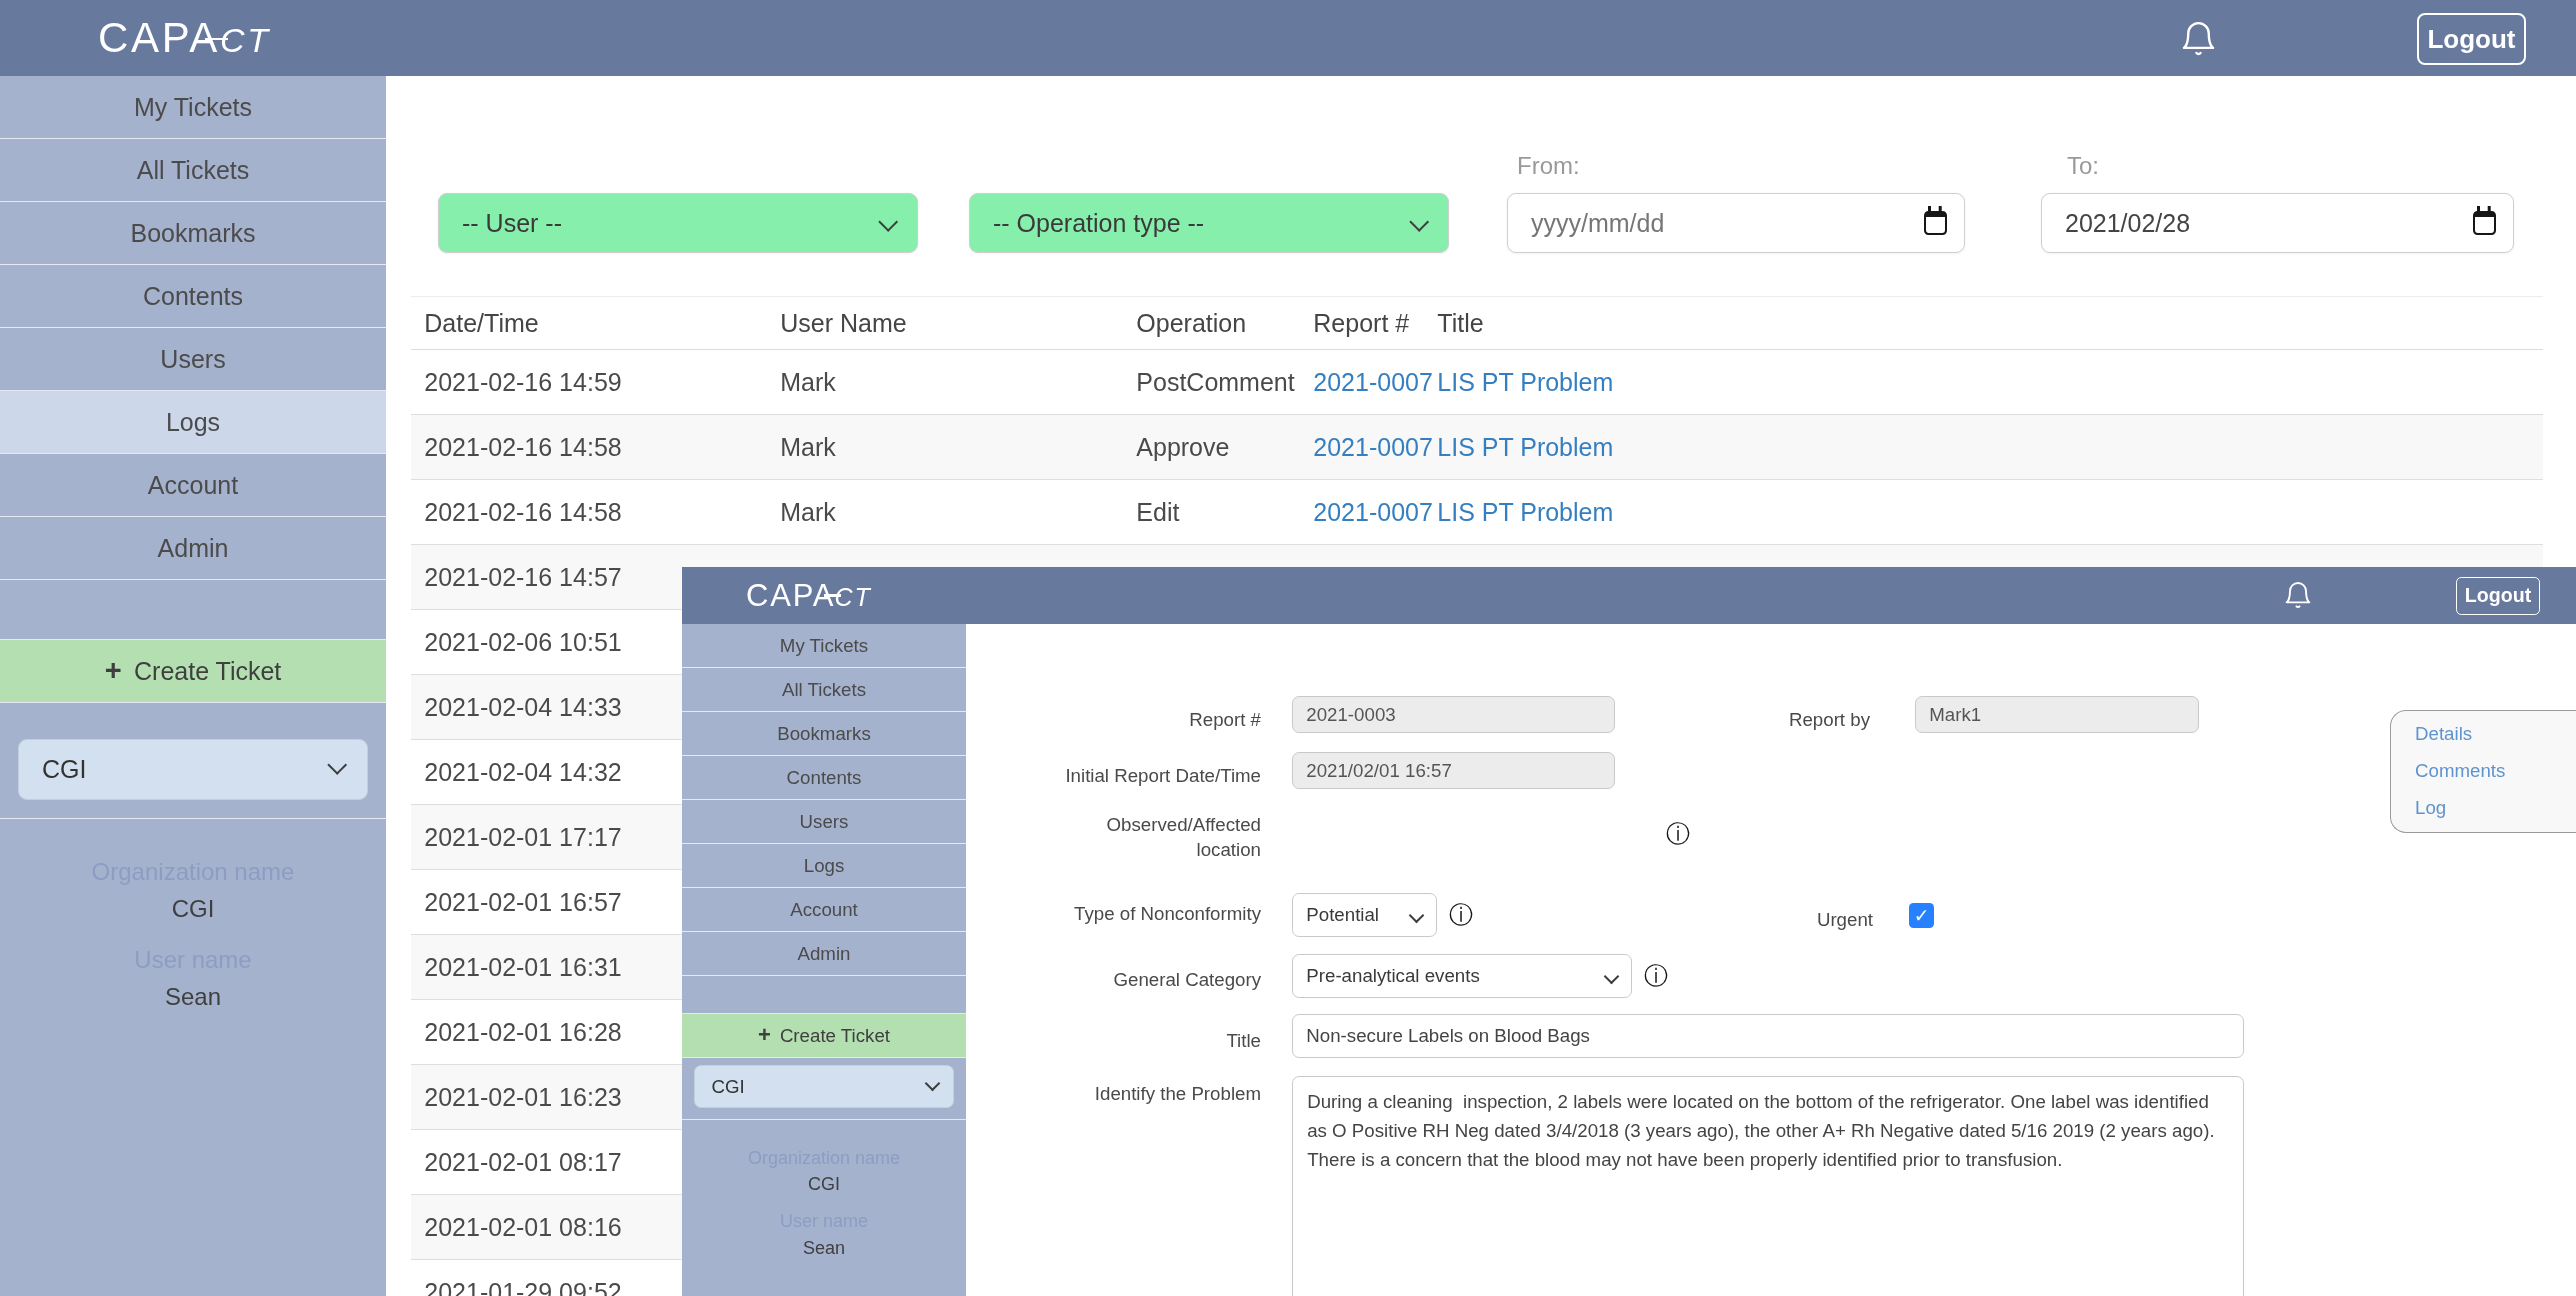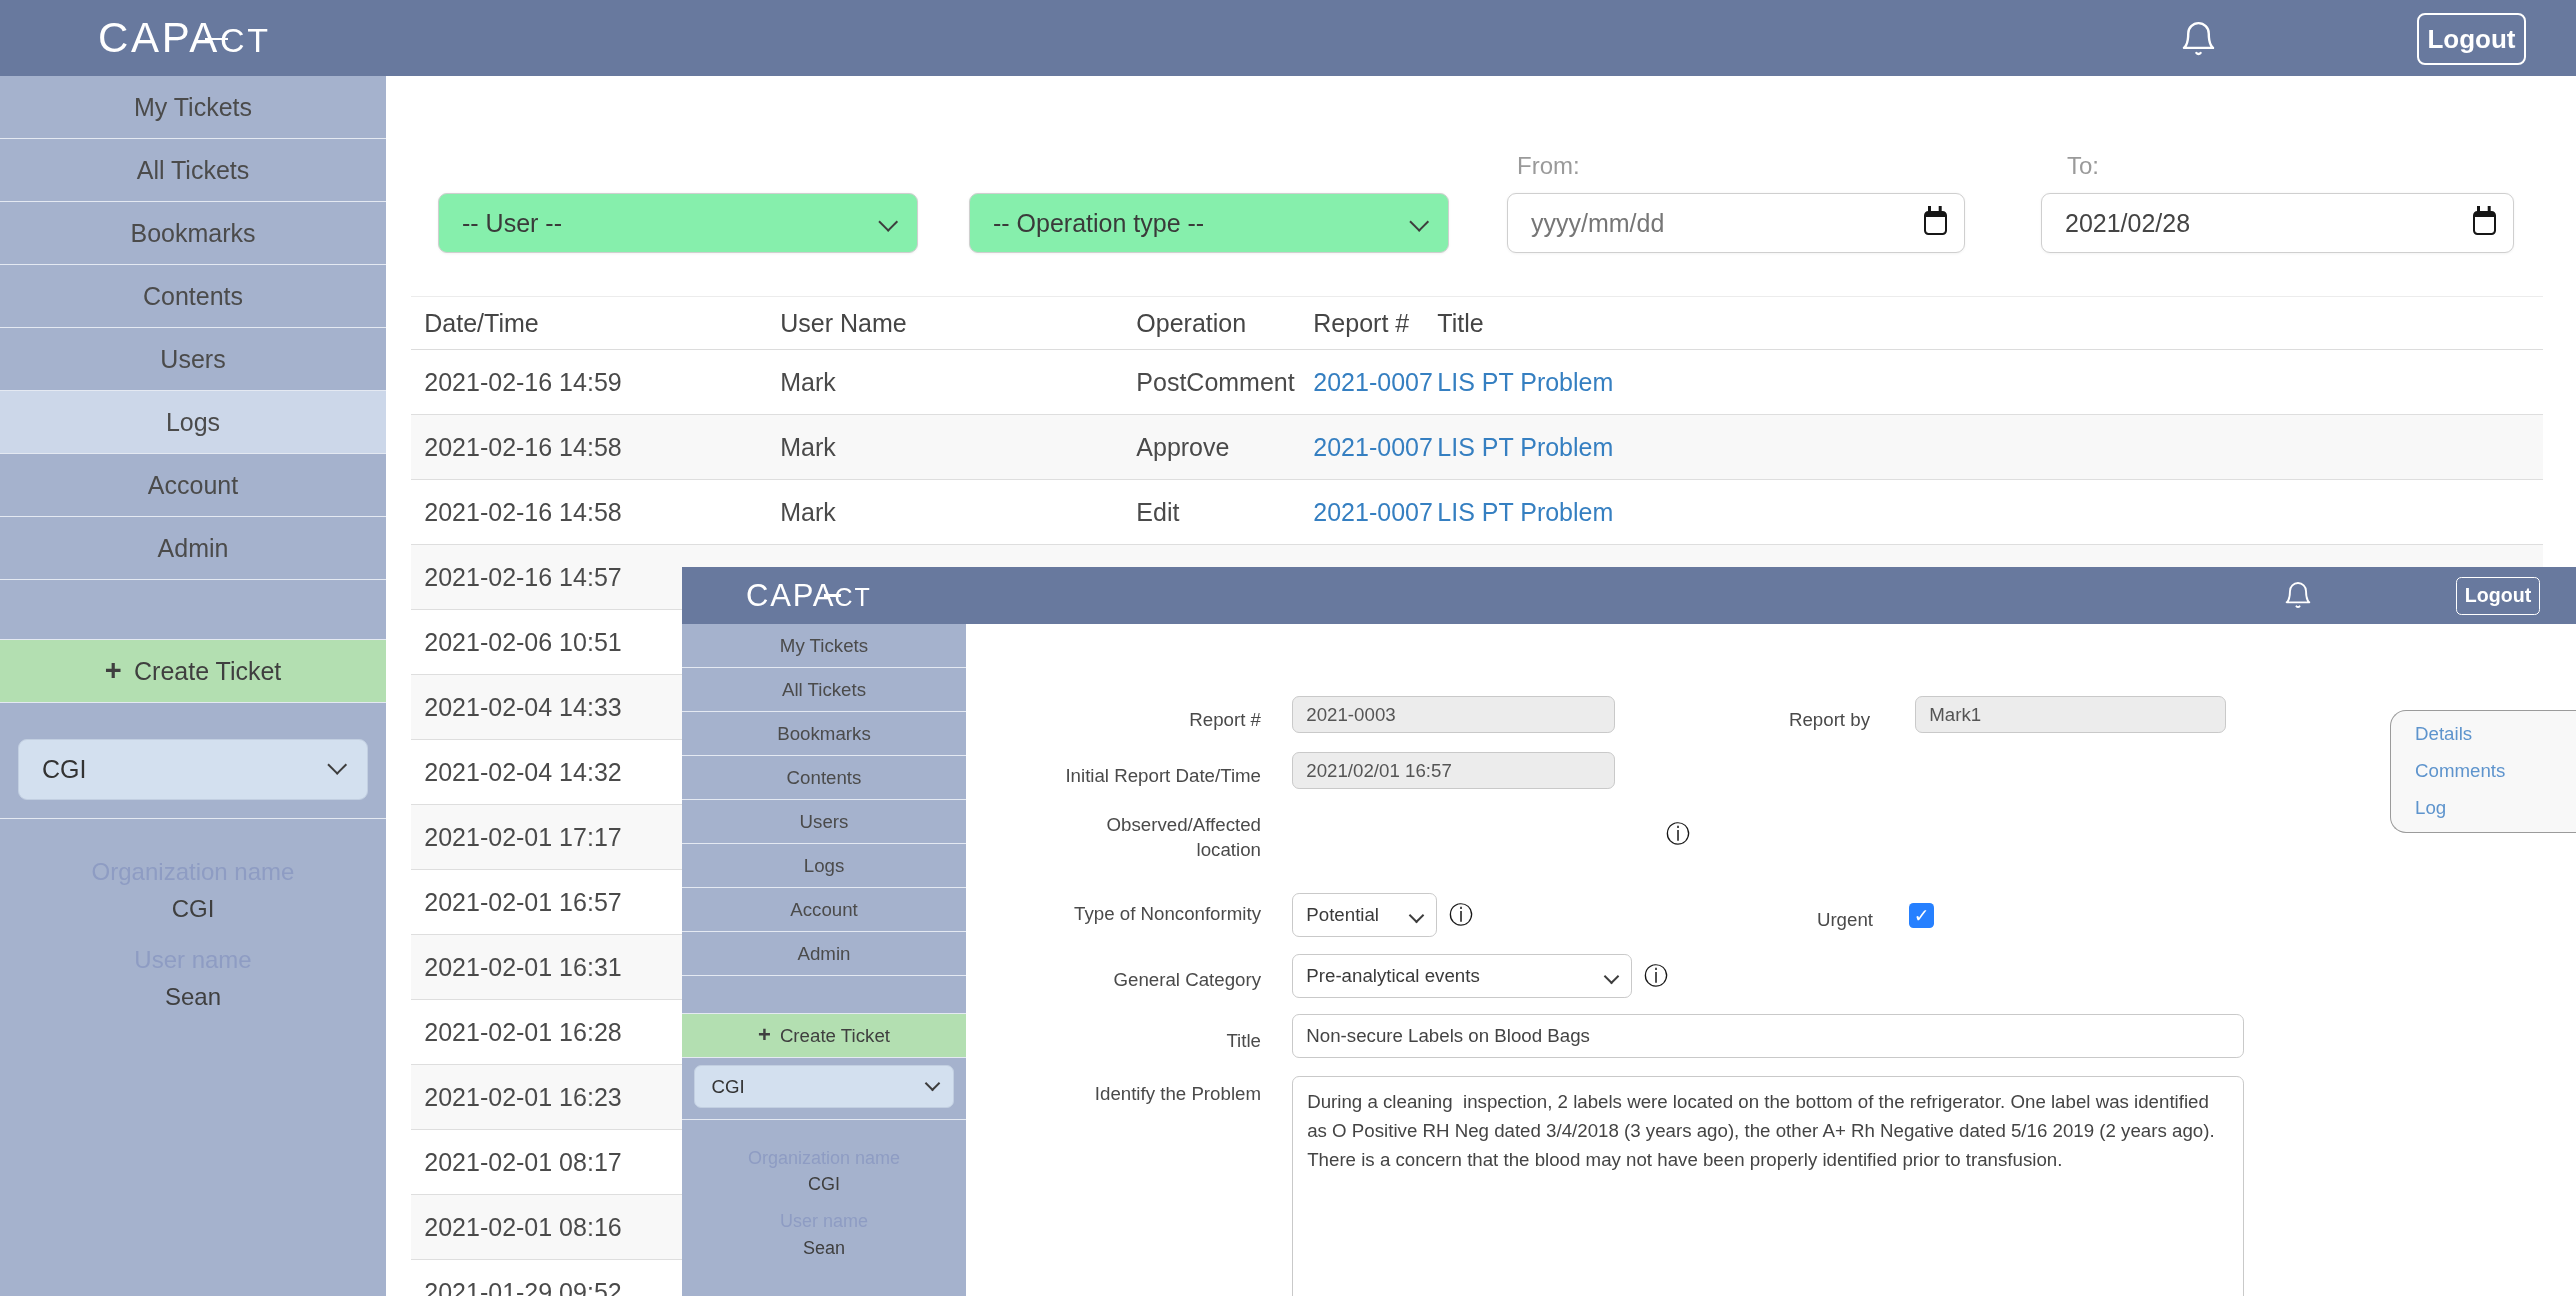--- a/index.html
+++ b/index.html
@@ -5,21 +5,21 @@
   html,body{margin:0;padding:0;background:#fff;}
   #screen{position:relative;width:2576px;height:1296px;overflow:hidden;background:#fff;
           font-family:"Liberation Sans","DejaVu Sans",sans-serif;color:#4a4a4a;}
 
   
   .topbar{position:absolute;left:0;top:0;right:0;height:76px;background:#68799e;}
   .logo{position:absolute;left:98px;top:50%;transform:translateY(-50%);color:#fff;
         font-size:42px;letter-spacing:2.7px;white-space:nowrap;}
   .logo .dash{display:inline-block;width:23px;height:2.7px;background:#fff;margin:0 -8px 0 -15px;
               position:relative;top:-11.6px;}
-  .logo .ct{font-size:34px;}
+  .logo .ct{font-size:34px;font-style:italic;}
   .bell{position:absolute;width:41px;height:41px;}
   .logout-btn{position:absolute;border:2.7px solid #fff;border-radius:8px;color:#fff;font-size:26px;
               font-weight:600;background:transparent;display:flex;align-items:center;justify-content:center;
               cursor:pointer;}
 
   
   .sidebar{position:absolute;left:0;top:76px;width:386px;bottom:0;background:#a5b2cd;}
   .side-item{height:62px;border-bottom:1.8px solid #e4e9f2;display:flex;align-items:center;
              justify-content:center;font-size:25px;color:#4b4b4b;cursor:pointer;}
   .side-item.active{background:#ccd7e9;}
@@ -331,21 +331,21 @@
         <div class="meta-value">Sean</div>
       </div>
     </div>
 
     <div class="ov-main">
 
       <div class="f-label" style="left:0;top:83px;width:295px">Report #</div>
       <div class="ov-input" style="left:326px;top:72px;width:323px">2021-0003</div>
 
       <div class="f-label" style="left:756px;top:83px;width:148px">Report by</div>
-      <div class="ov-input" style="left:949px;top:72px;width:311px">Mark1</div>
+      <div class="ov-input" style="left:949px;top:72px;width:284px">Mark1</div>
 
       <div class="f-label" style="left:0;top:139px;width:295px">Initial Report Date/Time</div>
       <div class="ov-input" style="left:326px;top:128px;width:323px">2021/02/01 16:57</div>
 
       <div class="f-label" style="left:117px;top:188px;width:178px">Observed/Affected location</div>
       <div class="info-i" style="left:700px;top:198px">ⓘ</div>
 
       <div class="f-label" style="left:0;top:277px;width:295px">Type of Nonconformity</div>
       <div class="ov-select" style="left:326px;top:269px;width:145px">
         <span>Potential</span>

